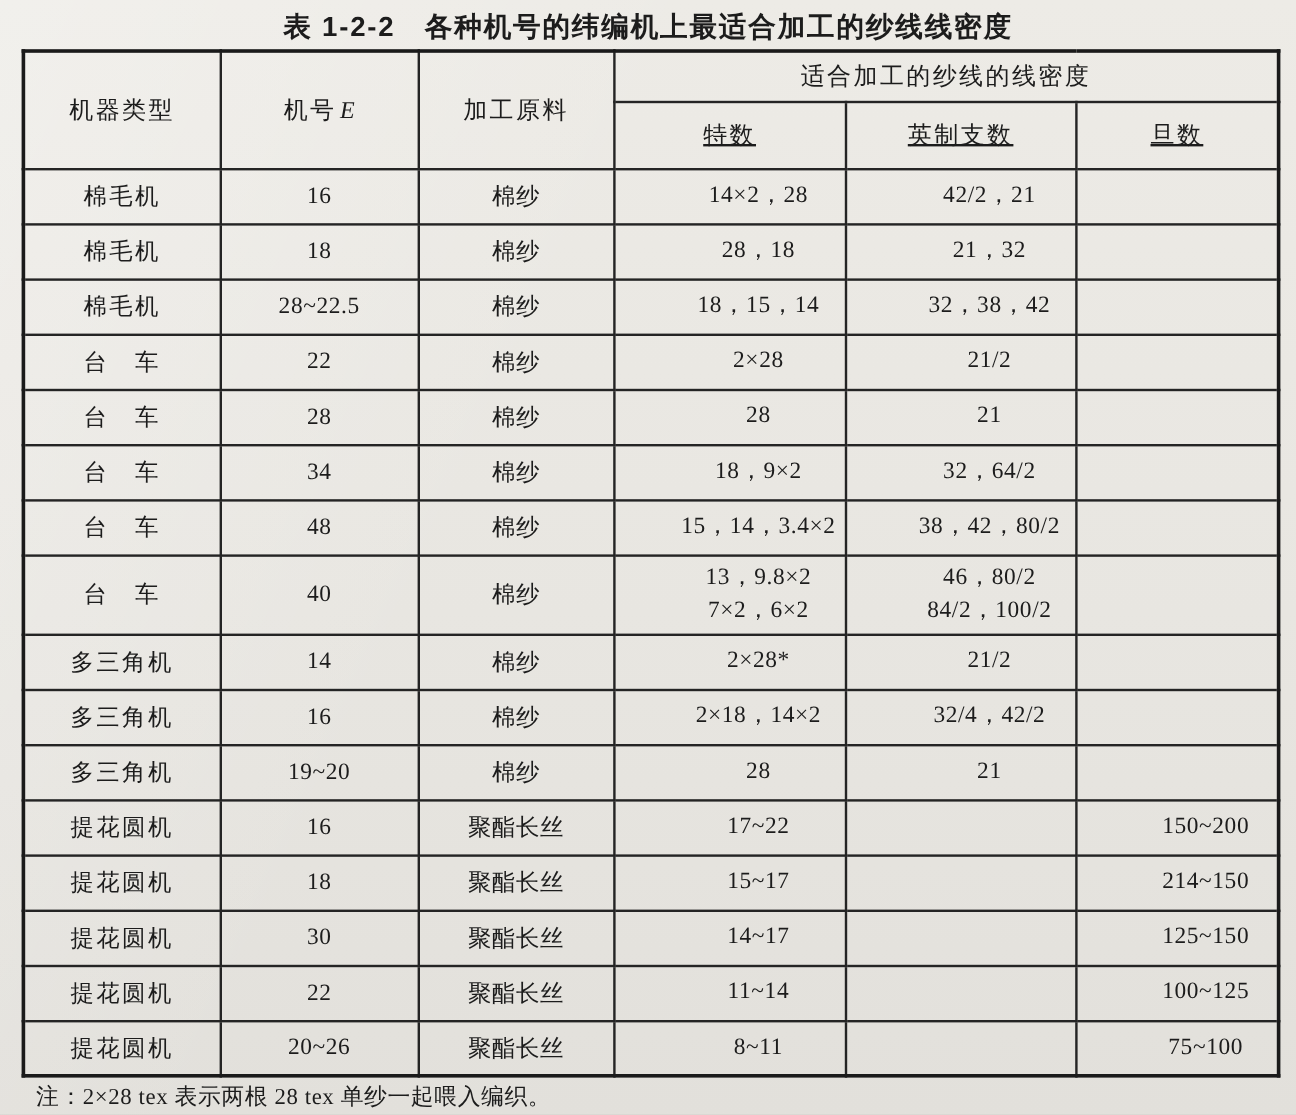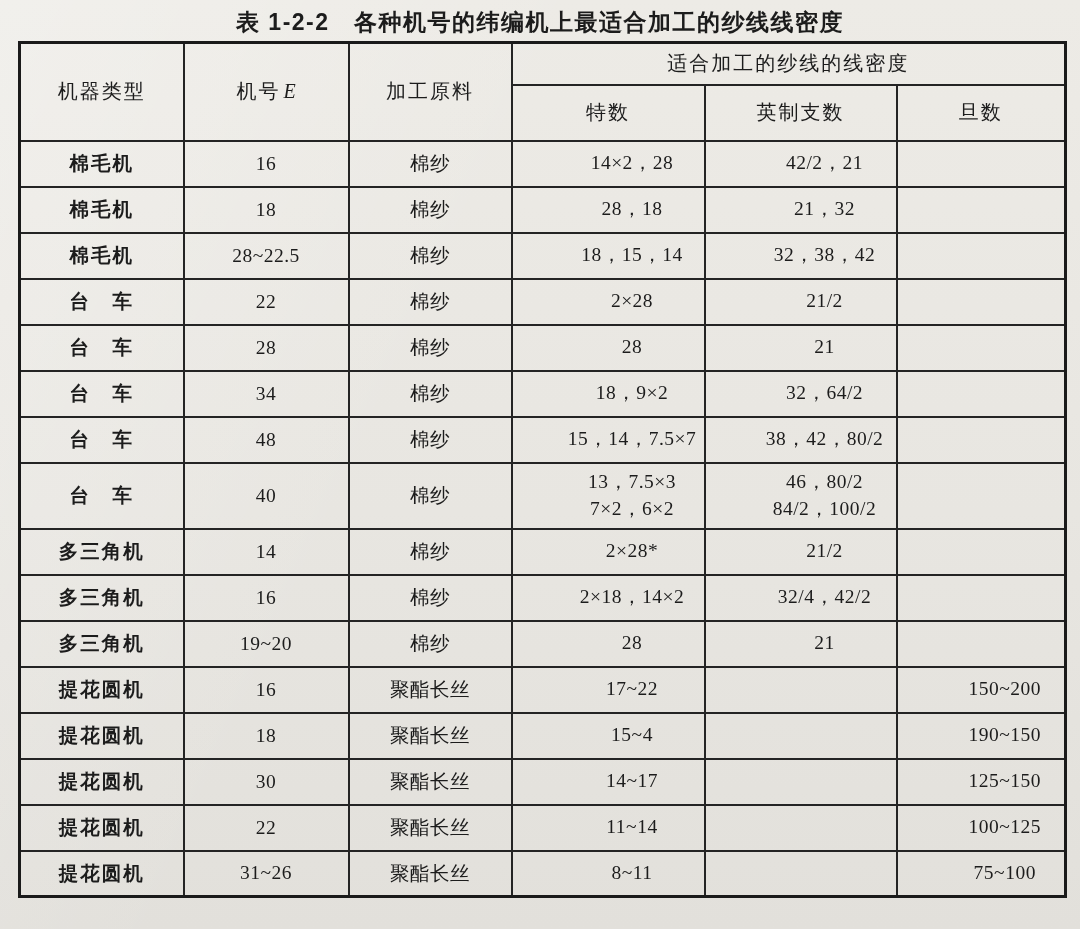--- a/index.html
+++ b/index.html
@@ -42,24 +42,24 @@
   .density-table th{
     font-weight:normal;
     font-size:20px;
     letter-spacing:2px;
   }
   .density-table td{
     font-size:19.5px;
     letter-spacing:.5px;
   }
   tr.hdr-group{height:42px;}
-  tr.hdr-sub{height:56px;}
+  tr.hdr-sub{height:56px;text-decoration:underline;}
   tbody tr{height:46px;}
   tbody tr.tall{height:66px;}
-  tbody td.c-machine{letter-spacing:2px;font-weight:bold;}
+  tbody td.c-machine{letter-spacing:2px;}
   .gauge-e{font-style:italic;font-size:20px;letter-spacing:0;margin-left:3px;}
   .cell-line{line-height:1.35;margin-left:48px;}
   .note{
     position:absolute;top:901px;left:30px;
     font-size:19px;
     letter-spacing:.5px;
   }
 </style>
 </head>
 <body>
@@ -161,33 +161,33 @@
           <td>
             <div class="cell-line">32，64/2</div>
           </td>
           <td></td>
         </tr>
         <tr>
           <td class="c-machine">台　车</td>
           <td class="c-gauge">48</td>
           <td class="c-material">棉纱</td>
           <td>
-            <div class="cell-line">15，14，7.5×7</div>
+            <div class="cell-line">15，14，3.4×2</div>
           </td>
           <td>
             <div class="cell-line">38，42，80/2</div>
           </td>
           <td></td>
         </tr>
         <tr class="tall">
           <td class="c-machine">台　车</td>
           <td class="c-gauge">40</td>
           <td class="c-material">棉纱</td>
           <td>
-            <div class="cell-line">13，7.5×3</div>
+            <div class="cell-line">13，9.8×2</div>
             <div class="cell-line">7×2，6×2</div>
           </td>
           <td>
             <div class="cell-line">46，80/2</div>
             <div class="cell-line">84/2，100/2</div>
           </td>
           <td></td>
         </tr>
         <tr>
           <td class="c-machine">多三角机</td>
@@ -235,25 +235,25 @@
           <td></td>
           <td>
             <div class="cell-line">150~200</div>
           </td>
         </tr>
         <tr>
           <td class="c-machine">提花圆机</td>
           <td class="c-gauge">18</td>
           <td class="c-material">聚酯长丝</td>
           <td>
-            <div class="cell-line">15~4</div>
-          </td>
-          <td></td>
-          <td>
-            <div class="cell-line">190~150</div>
+            <div class="cell-line">15~17</div>
+          </td>
+          <td></td>
+          <td>
+            <div class="cell-line">214~150</div>
           </td>
         </tr>
         <tr>
           <td class="c-machine">提花圆机</td>
           <td class="c-gauge">30</td>
           <td class="c-material">聚酯长丝</td>
           <td>
             <div class="cell-line">14~17</div>
           </td>
           <td></td>
@@ -268,27 +268,28 @@
           <td>
             <div class="cell-line">11~14</div>
           </td>
           <td></td>
           <td>
             <div class="cell-line">100~125</div>
           </td>
         </tr>
         <tr>
           <td class="c-machine">提花圆机</td>
-          <td class="c-gauge">31~26</td>
+          <td class="c-gauge">20~26</td>
           <td class="c-material">聚酯长丝</td>
           <td>
             <div class="cell-line">8~11</div>
           </td>
           <td></td>
           <td>
             <div class="cell-line">75~100</div>
           </td>
         </tr>
       </tbody>
   </table>
 
+  <div class="note">注：2×28 tex 表示两根 28 tex 单纱一起喂入编织。</div>
 
 </div>
 
 </body></html>

